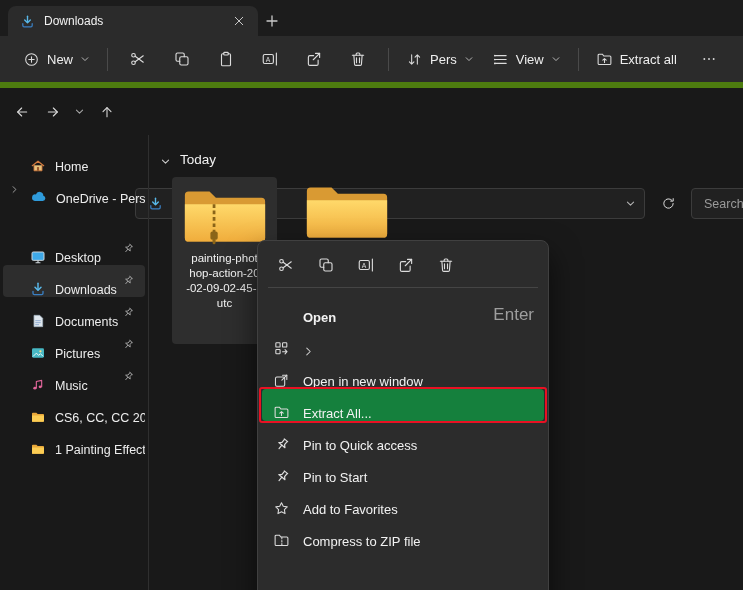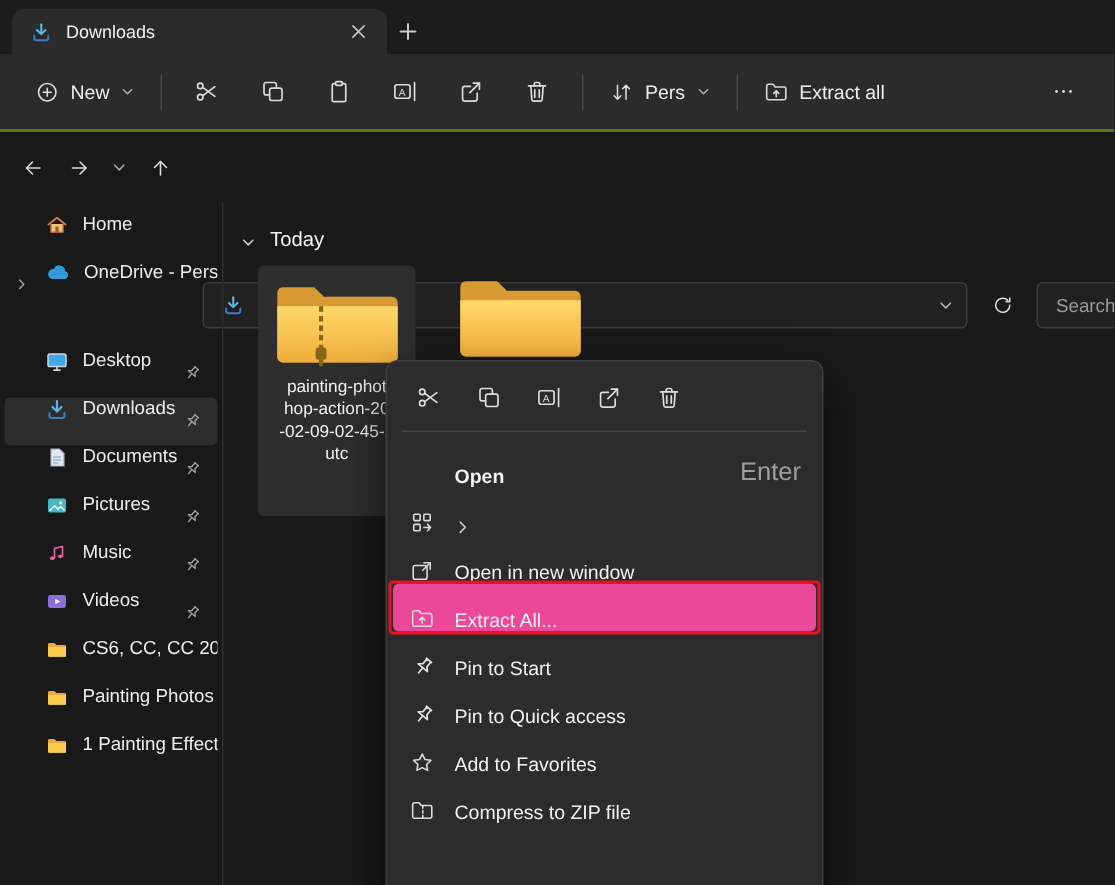--- a/index.html
+++ b/index.html
@@ -16,21 +16,21 @@
   .titlebar{position:absolute;top:0;left:0;width:743px;height:36px;background:#1c1c1c}
   .tab{position:absolute;left:8px;top:6px;width:230px;height:30px;background:#2b2b2b;
        border-radius:8px 8px 0 0;display:flex;align-items:center;gap:9px;padding:0 8px 0 12px}
   .tab-title{flex:1;font-size:12px;color:#f2f2f2;white-space:nowrap;overflow:hidden}
   .tab-close{width:22px;height:22px;display:flex;align-items:center;justify-content:center;border-radius:4px}
   .newtab{position:absolute;left:258px;top:7px;width:28px;height:28px;display:flex;align-items:center;justify-content:center;border-radius:4px}
 
   
   .toolbar{position:absolute;top:36px;left:0;width:743px;height:52px;background:#2b2b2b;
            display:flex;align-items:center;padding:0 16px 0 14px;box-sizing:border-box;
-           border-bottom:2px solid #4d7c0f}
+           border-bottom:6px solid #4d7c0f}
   .tbtn{display:flex;align-items:center;gap:7px;font-size:13px;color:#eee;padding:7px 9px;border-radius:4px}
   .icbtn{width:44px;height:36px;display:flex;align-items:center;justify-content:center;border-radius:4px}
   .tb-sep{width:1px;height:23px;background:#4a4a4a;margin:0 8px;flex:none}
   .more{margin-left:auto;width:36px;height:32px;display:flex;align-items:center;justify-content:center;border-radius:4px}
 
   
   .navrow{position:absolute;top:89px;left:0;width:743px;height:46px;background:#191919}
   .navbtns{position:absolute;left:6px;top:7px;display:flex;align-items:center}
   .navbtn{width:31px;height:31px;display:flex;align-items:center;justify-content:center;border-radius:4px}
   .navbtn.small{width:23px}
@@ -42,21 +42,21 @@
   .refreshbtn{position:absolute;left:653px;top:99px;width:31px;height:31px;display:flex;align-items:center;justify-content:center;border-radius:4px}
   .search{position:absolute;left:691px;top:99px;width:120px;height:31px;box-sizing:border-box;
           background:#212121;border:1px solid #3c3c3c;border-radius:4px;
           display:flex;align-items:center;padding:0 10px;overflow:hidden}
   .search input{background:none;border:none;outline:none;width:100%;font-family:inherit;font-size:12.5px;color:#cfcfcf}
   .search input::placeholder{color:#9a9a9a}
 
   
   .sidebar{position:absolute;top:135px;left:0;width:148px;bottom:0;padding-top:7px;box-sizing:border-box}
   .pane-divider{position:absolute;top:135px;left:148px;width:1px;bottom:0;background:#2f2f2f}
-  .side-item{position:relative;height:32px;display:flex;align-items:flex-start;gap:9px;
+  .side-item{position:relative;height:32px;display:flex;align-items:flex-end;gap:9px;
              margin:0 3px;padding-left:27px;border-radius:4px;font-size:12.5px;color:#ededed}
   .side-item.sel{background:#2d2d2d}
   .side-gap{height:27px}
   .side-chev{position:absolute;left:7px;top:11px}
   .side-pin{position:absolute;right:11px;top:10px}
   .side-label{white-space:nowrap;overflow:hidden;flex:1;padding-right:24px}
 
   
   .main{position:absolute;left:149px;top:135px;right:0;bottom:0}
   .group-hd{position:absolute;left:11px;top:17px;display:flex;align-items:flex-end;gap:9px;font-size:13.5px;color:#f2f2f2}
@@ -71,21 +71,21 @@
        box-shadow:0 14px 30px rgba(0,0,0,.6);z-index:50}
   .ctx-quick{height:40px;display:flex;align-items:center;gap:4px;padding:0 6px}
   .qbtn{width:36px;height:32px;display:flex;align-items:center;justify-content:center;border-radius:4px}
   .ctx-sep{height:1px;background:#454545;margin:2px 6px 5px}
   .mi{position:relative;height:32px;display:flex;align-items:flex-end;gap:12px;
       padding:0 10px;border-radius:4px;font-size:13px;color:#f2f2f2}
   .mi-ic{width:19px;flex:none;display:flex;justify-content:center}
   .mi-label{flex:1;white-space:nowrap}
   .mi-short{font-size:17px;color:#9e9e9e}
   .mi-open .mi-label{font-weight:bold}
-  .mi-hl{background:#ec4899}
+  .mi-hl{background:#15803d}
   .red-frame{position:absolute;left:-3px;right:-3px;top:-2px;bottom:-2px;
              border:2px solid #e81123;border-radius:3px;pointer-events:none}
 </style>
 </head>
 <body>
 
 <div class="titlebar">
   <div class="tab">
     <span>
       <svg width="15" height="15" viewBox="0 0 24 24">
@@ -177,20 +177,34 @@
         </svg>
     </span>
     <span>Pers</span>
     <span>
       <svg width="10" height="10" viewBox="0 0 16 16" fill="none" stroke="#bdbdbd" stroke-width="1.5" stroke-linecap="round" stroke-linejoin="round">
           <path d="M3.5 6l4.5 4.5L12.5 6"></path>
         </svg>
     </span>
   </button>
 
+  <button class="tbtn">
+    <span>
+      <svg width="17" height="17" viewBox="0 0 24 24" fill="none" stroke="#dcdcdc" stroke-width="1.5" stroke-linecap="round">
+          <path d="M4 6.5h16M4 12h16M4 17.5h16"></path>
+          <path d="M4 6.5h.01M4 12h.01M4 17.5h.01" stroke-width="2.4"></path>
+        </svg>
+    </span>
+    <span>View</span>
+    <span>
+      <svg width="10" height="10" viewBox="0 0 16 16" fill="none" stroke="#bdbdbd" stroke-width="1.5" stroke-linecap="round" stroke-linejoin="round">
+          <path d="M3.5 6l4.5 4.5L12.5 6"></path>
+        </svg>
+    </span>
+  </button>
 
   <div class="tb-sep"></div>
 
   <button class="tbtn">
     <span>
       <svg width="17" height="17" viewBox="0 0 24 24" fill="none" stroke="#dcdcdc" stroke-width="1.5" stroke-linecap="round" stroke-linejoin="round">
           <path d="M3 7V6a1.5 1.5 0 0 1 1.5-1.5H9L11 7h8.5A1.5 1.5 0 0 1 21 8.5v9a1.5 1.5 0 0 1-1.5 1.5h-15A1.5 1.5 0 0 1 3 17.5z"></path>
           <path d="M12 16.2v-5.4M9.6 13 12 10.6 14.4 13"></path>
         </svg>
     </span>
@@ -380,58 +394,32 @@
     <span class="side-pin">
       <svg width="12" height="12" viewBox="0 0 16 16">
           <g transform="rotate(40 8 8)" fill="none" stroke="#a2a2a2" stroke-width="1.2" stroke-linecap="round" stroke-linejoin="round">
             <path d="M5.8 1.8h4.4M6.3 1.8v4.2L4 8.2h8L9.7 6V1.8"></path>
             <path d="M8 8.2v4.4"></path>
           </g>
         </svg>
     </span>
   </div>
 
-  <div class="side-item">
-    <span>
-      <svg width="16" height="16" viewBox="0 0 24 24">
-          <rect x="3" y="5.5" width="18" height="13" rx="2.4" fill="#8b6ddb"></rect>
-          <path d="M10.3 9.3v5.4l4.8-2.7z" fill="#fff"></path>
-        </svg>
-    </span>
-    <span class="side-label">Videos</span>
-    <span class="side-pin">
-      <svg width="12" height="12" viewBox="0 0 16 16">
-          <g transform="rotate(40 8 8)" fill="none" stroke="#a2a2a2" stroke-width="1.2" stroke-linecap="round" stroke-linejoin="round">
-            <path d="M5.8 1.8h4.4M6.3 1.8v4.2L4 8.2h8L9.7 6V1.8"></path>
-            <path d="M8 8.2v4.4"></path>
-          </g>
-        </svg>
-    </span>
-  </div>
 
 
   <div class="side-item">
     <span>
       <svg width="16" height="16" viewBox="0 0 24 24">
           <path d="M3 6.8c0-.7.6-1.3 1.3-1.3h5.2l2 2h8.2c.7 0 1.3.6 1.3 1.3V18c0 .7-.6 1.3-1.3 1.3H4.3A1.3 1.3 0 0 1 3 18z" fill="#e9a83a"></path>
           <path d="M3 9.6h18V18c0 .7-.6 1.3-1.3 1.3H4.3A1.3 1.3 0 0 1 3 18z" fill="#fccd54"></path>
         </svg>
     </span>
     <span class="side-label">CS6, CC, CC 201</span>
   </div>
 
-  <div class="side-item">
-    <span>
-      <svg width="16" height="16" viewBox="0 0 24 24">
-          <path d="M3 6.8c0-.7.6-1.3 1.3-1.3h5.2l2 2h8.2c.7 0 1.3.6 1.3 1.3V18c0 .7-.6 1.3-1.3 1.3H4.3A1.3 1.3 0 0 1 3 18z" fill="#e9a83a"></path>
-          <path d="M3 9.6h18V18c0 .7-.6 1.3-1.3 1.3H4.3A1.3 1.3 0 0 1 3 18z" fill="#fccd54"></path>
-        </svg>
-    </span>
-    <span class="side-label">Painting Photos</span>
-  </div>
 
   <div class="side-item">
     <span>
       <svg width="16" height="16" viewBox="0 0 24 24">
           <path d="M3 6.8c0-.7.6-1.3 1.3-1.3h5.2l2 2h8.2c.7 0 1.3.6 1.3 1.3V18c0 .7-.6 1.3-1.3 1.3H4.3A1.3 1.3 0 0 1 3 18z" fill="#e9a83a"></path>
           <path d="M3 9.6h18V18c0 .7-.6 1.3-1.3 1.3H4.3A1.3 1.3 0 0 1 3 18z" fill="#fccd54"></path>
         </svg>
     </span>
     <span class="side-label">1 Painting Effect</span>
   </div>
@@ -576,33 +564,33 @@
 
   <div class="mi">
     <span class="mi-ic">
       <svg width="16" height="16" viewBox="0 0 16 16">
           <g transform="rotate(40 8 8)" fill="none" stroke="#dcdcdc" stroke-width="1.2" stroke-linecap="round" stroke-linejoin="round">
             <path d="M5.8 1.8h4.4M6.3 1.8v4.2L4 8.2h8L9.7 6V1.8"></path>
             <path d="M8 8.2v4.4"></path>
           </g>
         </svg>
     </span>
-    <span class="mi-label">Pin to Start</span>
+    <span class="mi-label">Pin to Quick access</span>
   </div>
 
   <div class="mi">
     <span class="mi-ic">
       <svg width="16" height="16" viewBox="0 0 16 16">
           <g transform="rotate(40 8 8)" fill="none" stroke="#dcdcdc" stroke-width="1.2" stroke-linecap="round" stroke-linejoin="round">
             <path d="M5.8 1.8h4.4M6.3 1.8v4.2L4 8.2h8L9.7 6V1.8"></path>
             <path d="M8 8.2v4.4"></path>
           </g>
         </svg>
     </span>
-    <span class="mi-label">Pin to Quick access</span>
+    <span class="mi-label">Pin to Start</span>
   </div>
 
   <div class="mi">
     <span class="mi-ic">
       <svg width="17" height="17" viewBox="0 0 24 24" fill="none" stroke="#dcdcdc" stroke-width="1.5" stroke-linecap="round" stroke-linejoin="round">
           <path d="M12 3.8l2.5 5.1 5.6.8-4 3.9.9 5.6-5-2.6-5 2.6.9-5.6-4-3.9 5.6-.8z"></path>
         </svg>
     </span>
     <span class="mi-label">Add to Favorites</span>
   </div>

